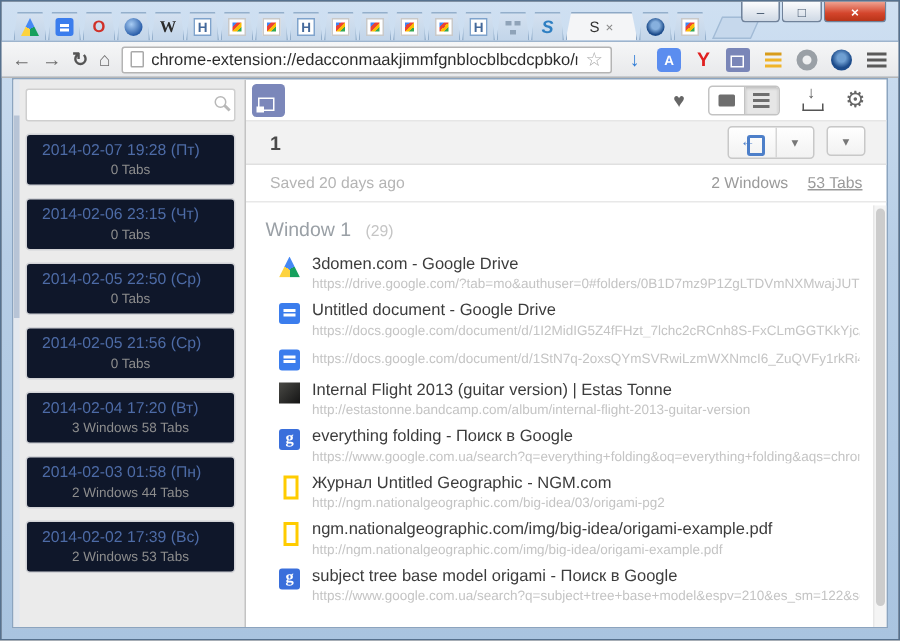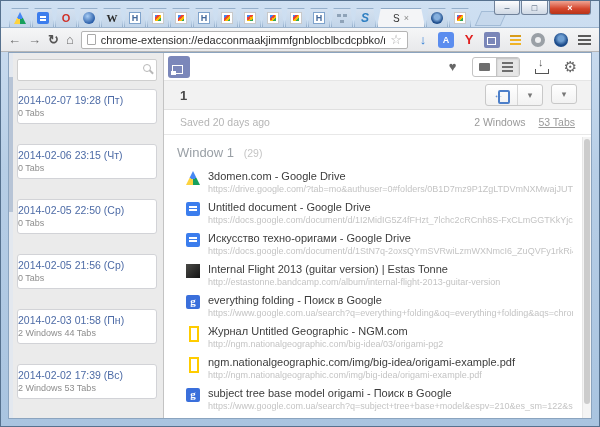--- a/index.html
+++ b/index.html
@@ -91,24 +91,24 @@
   .sidebar { position:relative; width:155px; flex:none; background:#ebebeb; border-right:1px solid #c3c3c3;
              padding:6px 6px 0 8px; overflow:hidden; }
   .sb-rail { position:absolute; left:0; top:0; bottom:0; width:4px; background:#e3e8ef; }
   .sb-thumb { position:absolute; left:0; top:24px; height:135px; width:4px; background:#b7c4d6; }
   .searchwrap { position:relative; margin-bottom:8px; }
   .search { width:100%; height:22px; border:1px solid #cfcfcf; border-radius:2px; background:#fff;
             padding:0 20px 0 6px; font-size:11px; color:#444; outline:none; }
   .mag { position:absolute; right:6px; top:5px; width:8px; height:8px; border:1.5px solid #b8b8b8; border-radius:50%; }
   .mag::after { content:""; position:absolute; width:5px; height:1.5px; background:#b8b8b8;
                 transform:rotate(45deg); left:5px; top:6px; }
-  .sess { background:#ffffff; border:1px solid #d2d3d7; border-radius:3px;
-          padding:4px 0 5px; margin-bottom:20px; cursor:pointer; }
+  .sess { background:#0f172a; border:1px solid #d2d3d7; border-radius:3px;
+          padding:4px 10px 5px; margin-bottom:8px; cursor:pointer; }
   .sess-date { font-size:10.5px; color:#4d6ba6; white-space:nowrap; }
-  .sess-count { font-size:9px; color:#8d8d8d; margin-top:2px; white-space:nowrap; }
+  .sess-count { font-size:9px; color:#8d8d8d; margin-top:2px; white-space:nowrap;text-align:center; }
   .hide-link { text-align:right; font-size:9.5px; color:#a8a8a8; padding:2px 2px 6px; cursor:pointer; }
 
   
   .main { position:relative; flex:1; min-width:0; display:flex; flex-direction:column; }
   .m-toolbar { height:27px; display:flex; align-items:center; padding:2px 14px 2px 4px; }
   .logo { width:22px; height:22px; background:#7b87ba; border-radius:3px; position:relative; }
   .logo::before { content:""; position:absolute; left:4px; bottom:4px; width:9px; height:7px; border:1.5px solid #fff; }
   .logo::after { content:""; position:absolute; left:3px; bottom:3px; width:5px; height:4px; background:#fff; }
   .m-actions { margin-left:auto; display:flex; align-items:center; gap:15px; }
   .heart { color:#666; font-size:13px; }
@@ -274,20 +274,24 @@
       </div>
       <div class="sess">
         <div class="sess-date">2014-02-05 22:50 (Ср)</div>
         <div class="sess-count">0 Tabs</div>
       </div>
       <div class="sess">
         <div class="sess-date">2014-02-05 21:56 (Ср)</div>
         <div class="sess-count">0 Tabs</div>
       </div>
       <div class="sess">
+        <div class="sess-date">2014-02-04 17:20 (Вт)</div>
+        <div class="sess-count">3 Windows   58 Tabs</div>
+      </div>
+      <div class="sess">
         <div class="sess-date">2014-02-03 01:58 (Пн)</div>
         <div class="sess-count">2 Windows   44 Tabs</div>
       </div>
       <div class="sess">
         <div class="sess-date">2014-02-02 17:39 (Вс)</div>
         <div class="sess-count">2 Windows   53 Tabs</div>
       </div>
 
       <div class="hide-link">
         
@@ -351,21 +355,20 @@
         <div class="titem">
           <span class="fi fi-docs"></span>
           <div class="tx">
             <div class="t-title">Untitled document - Google Drive</div>
             <div class="t-url">https://docs.google.com/document/d/1I2MidIG5Z4fFHzt_7lchc2cRCnh8S-FxCLmGGTKkYjc/edit</div>
           </div>
         </div>
         <div class="titem">
           <span class="fi fi-docs"></span>
           <div class="tx">
-            <div class="t-title">Искусство техно-оригами - Google Drive</div>
             <div class="t-url">https://docs.google.com/document/d/1StN7q-2oxsQYmSVRwiLzmWXNmcI6_ZuQVFy1rkRi4EY/edit</div>
           </div>
         </div>
         <div class="titem">
           <span class="fi fi-album"></span>
           <div class="tx">
             <div class="t-title">Internal Flight 2013 (guitar version) | Estas Tonne</div>
             <div class="t-url">http://estastonne.bandcamp.com/album/internal-flight-2013-guitar-version</div>
           </div>
         </div>

